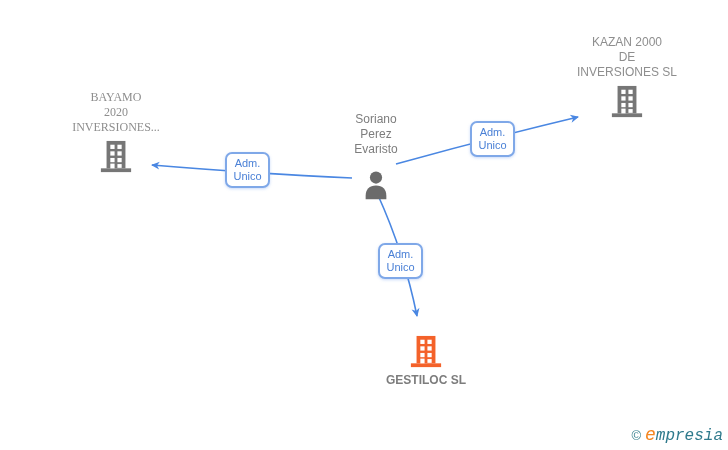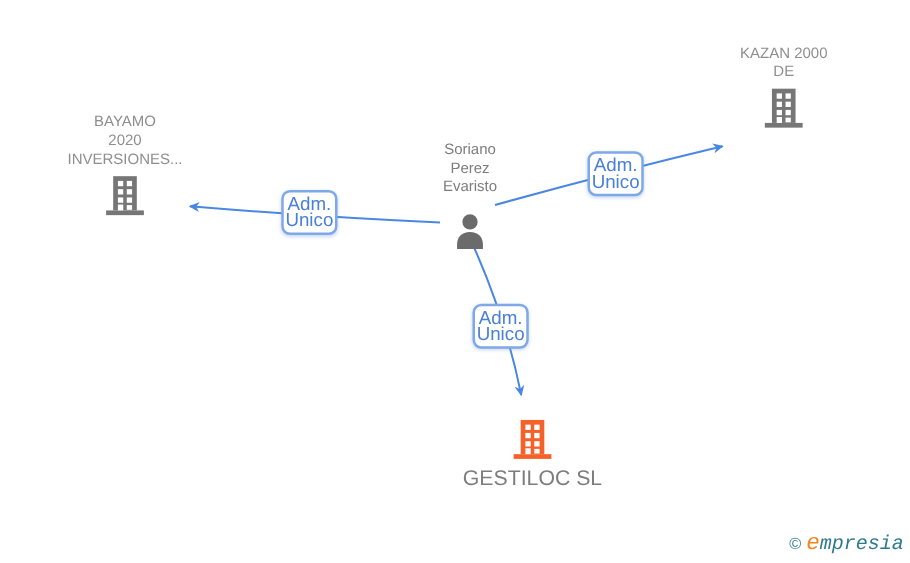--- a/index.html
+++ b/index.html
@@ -7,25 +7,25 @@
     position: relative; width: 728px; height: 450px; background: #ffffff;
     overflow: hidden; font-family: "Liberation Sans", sans-serif;
   }
   .edges { position: absolute; left: 0; top: 0; }
   .edge { fill: none; stroke: #4a87e2; stroke-width: 1.6px; }
   .node { position: absolute; text-align: center; cursor: pointer; }
   .node-label { font-size: 12px; line-height: 15px; color: #8e8e8e; }
   .node-label div { white-space: nowrap; text-align: center; }
   .icon { display: block; margin: 4px auto 0 auto; }
   .person-icon { margin-top: 13px; }
-  .company-strong { font-size: 17px; font-weight: normal; color: #7d7d7d; margin-top: 2px; }
+  .company-strong { font-size: 12px; font-weight: bold; color: #7d7d7d; margin-top: 2px; }
   .edge-label {
     position: absolute; box-sizing: border-box; width: 45px;
     background: #ffffff; border: 2px solid #7fa8e8; border-radius: 7px;
-    color: #4a80d6; font-size: 15px; line-height: 13px; text-align: center;
+    color: #4a80d6; font-size: 11px; line-height: 13px; text-align: center;
     padding: 3px 1px; box-shadow: 0 1px 3px rgba(100,149,237,0.35);
   }
   .watermark {
     position: absolute; right: 5px; bottom: 5px;
     display: flex; align-items: baseline; gap: 4px; cursor: pointer;
   }
   .wm-c { color: #35808f; font-size: 13px; }
   .wm-brand { font-family: Liberation Mono, monospace; font-style: italic; font-size: 16px; color: #2f7a8c; }
   .wm-e { color: #f5861f; font-size: 18px; }
 </style>
@@ -38,21 +38,21 @@
     <defs>
       <marker id="arrowhead" markerWidth="10" markerHeight="9" refX="8" refY="4.5" orient="auto" markerUnits="userSpaceOnUse">
         <path d="M0.5,0.5 L9,4.5 L0.5,8.5 L3,4.5 Z" fill="#4a87e2"></path>
       </marker>
     </defs>
     <path class="edge" d="M352,178 Q260,174 152,165" marker-end="url(#arrowhead)"></path>
     <path class="edge" d="M396,164 Q486,139 578,117" marker-end="url(#arrowhead)"></path>
     <path class="edge" d="M377,193 Q404,252 417,316" marker-end="url(#arrowhead)"></path>
   </svg>
 
-  <div class="node" style="left:20px; top:90px; width:160px;">
+  <div class="node" style="left:36px; top:90px; width:160px;font-family:Liberation Serif, serif;">
     <div class="node-label">
       <div>BAYAMO</div>
       <div>2020</div>
       <div>INVERSIONES...</div>
     </div>
     <svg class="icon" width="34" height="36" viewBox="0 0 36 36" fill="#767676">
       <rect x="2" y="30" width="32" height="4"></rect>
       <rect x="8" y="1" width="20" height="29"></rect>
       <g fill="#ffffff">
         <rect x="12" y="5" width="4.5" height="4.5"></rect>
@@ -64,20 +64,21 @@
         <rect x="12" y="25" width="4.5" height="5"></rect>
           <rect x="19.5" y="25.5" width="4.5" height="4"></rect>
       </g>
     </svg>
   </div>
 
   <div class="node" style="left:547px; top:35px; width:160px;">
     <div class="node-label">
       <div>KAZAN 2000</div>
       <div>DE</div>
+      <div>INVERSIONES SL</div>
     </div>
     <svg class="icon" width="34" height="36" viewBox="0 0 36 36" fill="#767676">
       <rect x="2" y="30" width="32" height="4"></rect>
       <rect x="8" y="1" width="20" height="29"></rect>
       <g fill="#ffffff">
         <rect x="12" y="5" width="4.5" height="4.5"></rect>
           <rect x="19.5" y="5" width="4.5" height="4.5"></rect>
         <rect x="12" y="12" width="4.5" height="4.5"></rect>
           <rect x="19.5" y="12" width="4.5" height="4.5"></rect>
         <rect x="12" y="19" width="4.5" height="4.5"></rect>

